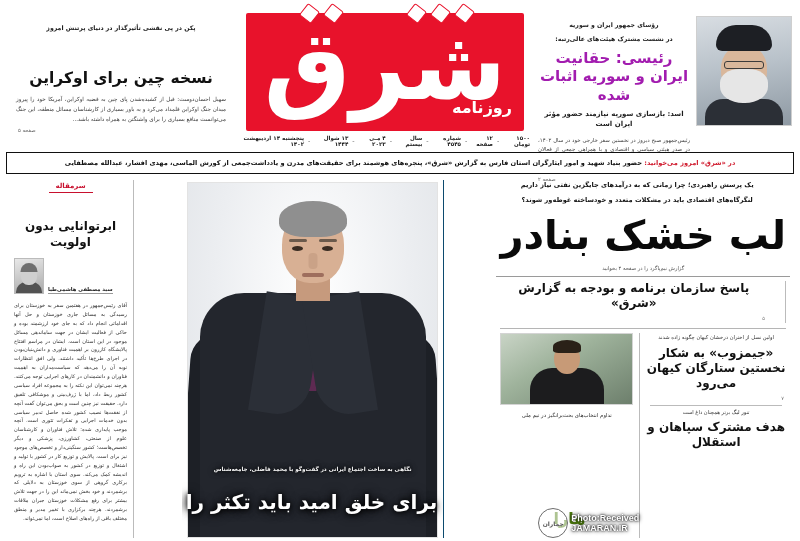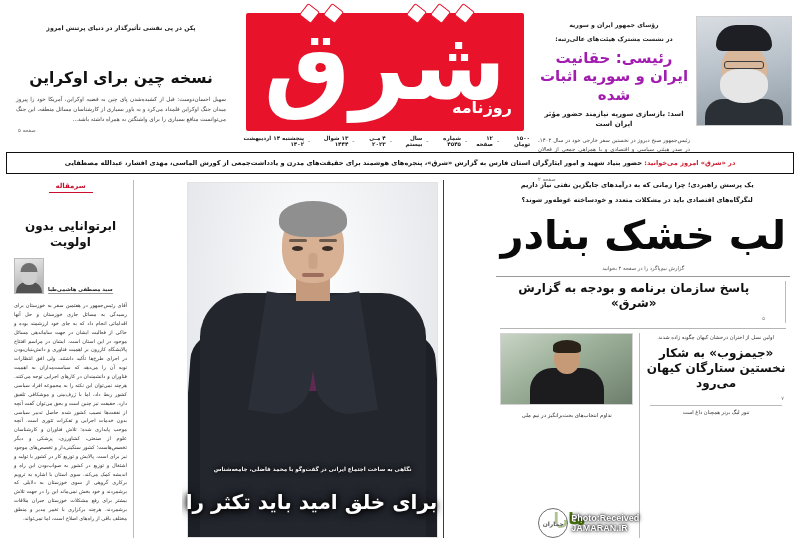--- a/index.html
+++ b/index.html
@@ -621,19 +621,20 @@
 
         <div class="bottom-col">
           <div>
             <div class="mini-kicker">اولین نسل از اختران درخشان کیهان چگونه زاده شدند</div>
             <div class="mini-head sm">«جیمزوب» به شکار نخستین ستارگان کیهان می‌رود</div>
             <div class="pg">۷</div>
           </div>
           <div class="rule"></div>
           <div>
             <div class="mini-kicker">تنور لیگ برتر همچنان داغ است</div>
+            <div class="mini-head sm">هدف مشترک سپاهان و استقلال</div>
           </div>
         </div>
       </div>
 
     </div>
   </div>
 </div>
 
 </body></html>

